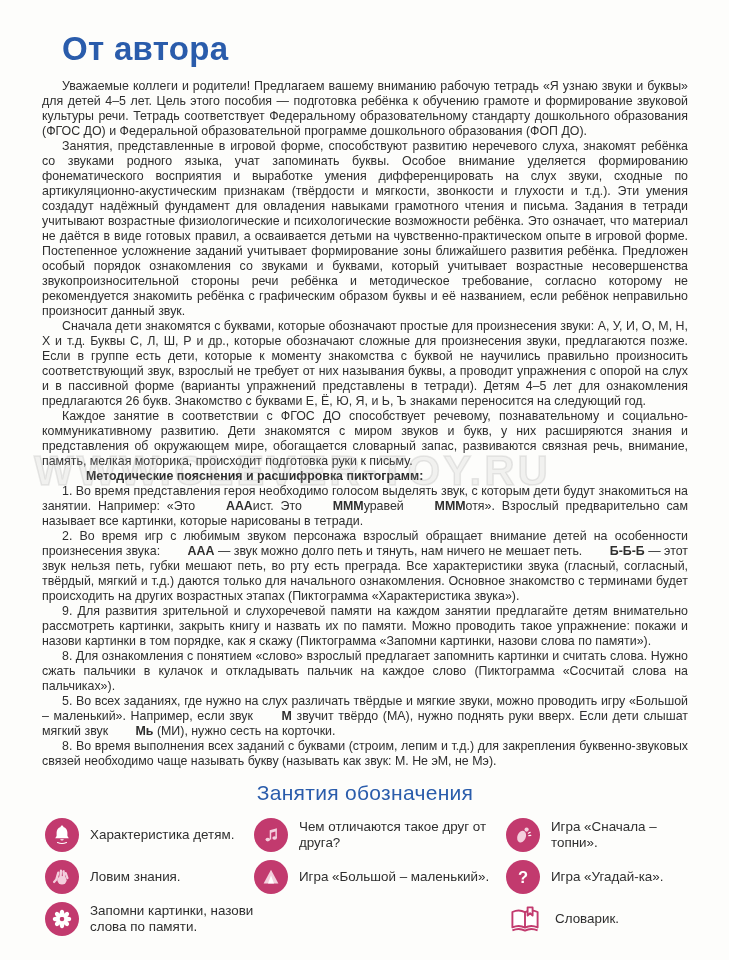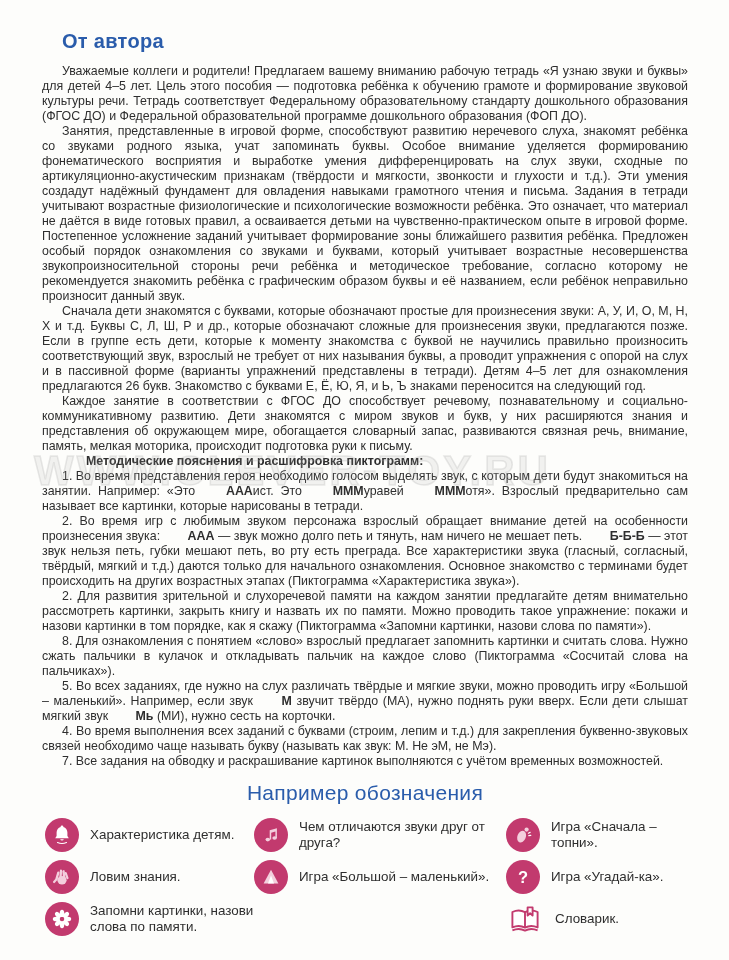--- a/index.html
+++ b/index.html
@@ -9,21 +9,21 @@
   }
   html,body{margin:0;padding:0;}
   body{
     width:729px;height:960px;position:relative;overflow:hidden;
     background:#fdfdfb;color:var(--ink);
     font-family:"Liberation Sans", sans-serif;
   }
   .page{position:absolute;inset:0;padding:30px 41px 0 42px;box-sizing:border-box;}
   .page-title{
     margin:0 0 11px 20px;color:var(--blue);
-    font-size:20px;font-weight:bold;letter-spacing:.3px;
+    font-size:33px;font-weight:bold;letter-spacing:.3px;
   }
   .body-text p{
     margin:0;text-align:justify;text-indent:20px;
     font-size:12.4px;line-height:15px;
   }
   .body-text .b{font-weight:bold;padding-left:24px;}
   .body-text .i{}
   .section-title{
     margin:12px 0 9px;text-align:center;color:var(--blue);
     font-size:21px;font-weight:normal;letter-spacing:.3px;
@@ -60,28 +60,27 @@
   <h1 class="page-title">От автора</h1>
 
   <div class="body-text" id="body-paragraphs">
       <p><span class="n">Уважаемые коллеги и родители! Предлагаем вашему вниманию рабочую тетрадь «Я узнаю звуки и буквы» для детей 4–5 лет. Цель этого пособия — подготовка ребёнка к обучению грамоте и формирование звуковой культуры речи. Тетрадь соответствует Федеральному образовательному стандарту дошкольного образования (ФГОС ДО) и Федеральной образовательной программе дошкольного образования (ФОП ДО).</span></p>
       <p><span class="n">Занятия, представленные в игровой форме, способствуют развитию неречевого слуха, знакомят ребёнка со звуками родного языка, учат запоминать буквы. Особое внимание уделяется формированию фонематического восприятия и выработке умения дифференцировать на слух звуки, сходные по артикуляционно-акустическим признакам (твёрдости и мягкости, звонкости и глухости и т.д.). Эти умения создадут надёжный фундамент для овладения навыками грамотного чтения и письма. Задания в тетради учитывают возрастные физиологические и психологические возможности ребёнка. Это означает, что материал не даётся в виде готовых правил, а осваивается детьми на чувственно-практическом опыте в игровой форме. Постепенное усложнение заданий учитывает формирование зоны ближайшего развития ребёнка. Предложен особый порядок ознакомления со звуками и буквами, который учитывает возрастные несовершенства звукопроизносительной стороны речи ребёнка и методическое требование, согласно которому не рекомендуется знакомить ребёнка с графическим образом буквы и её названием, если ребёнок неправильно произносит данный звук.</span></p>
       <p><span class="n">Сначала дети знакомятся с буквами, которые обозначают простые для произнесения звуки: А, У, И, О, М, Н, Х и т.д. Буквы С, Л, Ш, Р и др., которые обозначают сложные для произнесения звуки, предлагаются позже. Если в группе есть дети, которые к моменту знакомства с буквой не научились правильно произносить соответствующий звук, взрослый не требует от них называния буквы, а проводит упражнения с опорой на слух и в пассивной форме (варианты упражнений представлены в тетради). Детям 4–5 лет для ознакомления предлагаются 26 букв. Знакомство с буквами Е, Ё, Ю, Я, и Ь, Ъ знаками переносится на следующий год.</span></p>
       <p><span class="n">Каждое занятие в соответствии с ФГОС ДО способствует речевому, познавательному и социально-коммуникативному развитию. Дети знакомятся с миром звуков и букв, у них расширяются знания и представления об окружающем мире, обогащается словарный запас, развиваются связная речь, внимание, память, мелкая моторика, происходит подготовка руки к письму.</span></p>
       <p><span class="b">Методические пояснения и расшифровка пиктограмм:</span></p>
       <p><span class="n">1. Во время представления героя необходимо голосом выделять звук, с которым дети будут знакомиться на занятии. Например: «Это </span><span class="b">ААА</span><span class="n">ист. Это </span><span class="b">МММ</span><span class="n">уравей </span><span class="b">МММ</span><span class="n">отя». Взрослый предварительно сам называет все картинки, которые нарисованы в тетради.</span></p>
       <p><span class="n">2. Во время игр с любимым звуком персонажа взрослый обращает внимание детей на особенности произнесения звука: </span><span class="b">ААА</span><span class="n"> — звук можно долго петь и тянуть, нам ничего не мешает петь. </span><span class="b">Б-Б-Б</span><span class="n"> — этот звук нельзя петь, губки мешают петь, во рту есть преграда. Все характеристики звука (гласный, согласный, твёрдый, мягкий и т.д.) даются только для начального ознакомления. Основное знакомство с терминами будет происходить на других возрастных этапах </span><span class="i">(Пиктограмма «Характеристика звука»)</span><span class="n">.</span></p>
-      <p><span class="n">2. Для развития зрительной и слухоречевой памяти на каждом занятии предлагайте детям внимательно рассмотреть картинки, закрыть книгу и назвать их по памяти. Можно проводить такое упражнение: покажи и назови картинки в том порядке, как я скажу </span><span class="i">(Пиктограмма «Запомни картинки, назови слова по памяти»)</span><span class="n">.</span></p>
+      <p><span class="n">9. Для развития зрительной и слухоречевой памяти на каждом занятии предлагайте детям внимательно рассмотреть картинки, закрыть книгу и назвать их по памяти. Можно проводить такое упражнение: покажи и назови картинки в том порядке, как я скажу </span><span class="i">(Пиктограмма «Запомни картинки, назови слова по памяти»)</span><span class="n">.</span></p>
       <p><span class="n">8. Для ознакомления с понятием «слово» взрослый предлагает запомнить картинки и считать слова. Нужно сжать пальчики в кулачок и откладывать пальчик на каждое слово </span><span class="i">(Пиктограмма «Сосчитай слова на пальчиках»)</span><span class="n">.</span></p>
       <p><span class="n">5. Во всех заданиях, где нужно на слух различать твёрдые и мягкие звуки, можно проводить </span><span class="i">игру «Большой – маленький»</span><span class="n">. Например, если звук </span><span class="b">М</span><span class="n"> звучит твёрдо (МА), нужно поднять руки вверх. Если дети слышат мягкий звук </span><span class="b">Мь</span><span class="n"> (МИ), нужно сесть на корточки.</span></p>
-      <p><span class="n">4. Во время выполнения всех заданий с буквами (строим, лепим и т.д.) для закрепления буквенно-звуковых связей необходимо чаще называть букву (называть как звук: М. Не эМ, не Мэ).</span></p>
-      <p><span class="n">7. Все задания на обводку и раскрашивание картинок выполняются с учётом временных возможностей.</span></p>
+      <p><span class="n">8. Во время выполнения всех заданий с буквами (строим, лепим и т.д.) для закрепления буквенно-звуковых связей необходимо чаще называть букву (называть как звук: М. Не эМ, не Мэ).</span></p>
     </div>
 
-  <h2 class="section-title">Например обозначения</h2>
+  <h2 class="section-title">Занятия обозначения</h2>
 
   <div class="legend" id="legend">
       <div class="legend-col">
         <div class="legend-item">
           <span class="picto">
             <svg width="24" height="24" viewBox="0 0 24 24">
               <path fill="#ffffff" d="M12 2.6c-.8 0-1.4.6-1.4 1.4C8.2 4.8 6.6 6.9 6.6 9.6v3.3L5.2 15.3h13.6l-1.4-2.4V9.6c0-2.7-1.6-4.8-4-5.6 0-.8-.6-1.4-1.4-1.4z"></path>
               <path fill="#ffffff" d="M10.2 16.2a1.9 1.9 0 0 0 3.6 0z"></path>
               <path fill="none" stroke="#ffffff" stroke-width="1.1" stroke-linecap="round" d="M7.5 19.5c3 1.4 6 1.4 9 0"></path>
             </svg>
@@ -126,21 +125,21 @@
         <div class="legend-item">
           <span class="picto">
             <svg width="24" height="24" viewBox="0 0 24 24">
               <g fill="#f3cfdd">
                 <ellipse cx="8.8" cy="16.6" rx="2.3" ry="1.8"></ellipse>
                 <ellipse cx="15.6" cy="15" rx="2.3" ry="1.8"></ellipse>
                 <path d="M10.7 16.6V7.2l7.2-1.9v9.7h-1.5V8.6l-4.2 1.1v6.9z"></path>
               </g>
             </svg>
           </span>
-          <div class="legend-label">Чем отличаются звуки друг от друга?</div>
+          <div class="legend-label">Чем отличаются такое друг от друга?</div>
         </div>
         <div class="legend-item">
           <span class="picto">
             <svg width="24" height="24" viewBox="0 0 24 24">
               <path fill="#f3cfdd" d="M12 4.8 19.4 18.4H4.6z"></path>
               <path fill="#ffffff" d="M12 10.6 15 18.4H9z"></path>
             </svg>
           </span>
           <div class="legend-label">Игра «Большой – маленький».</div>
         </div>

